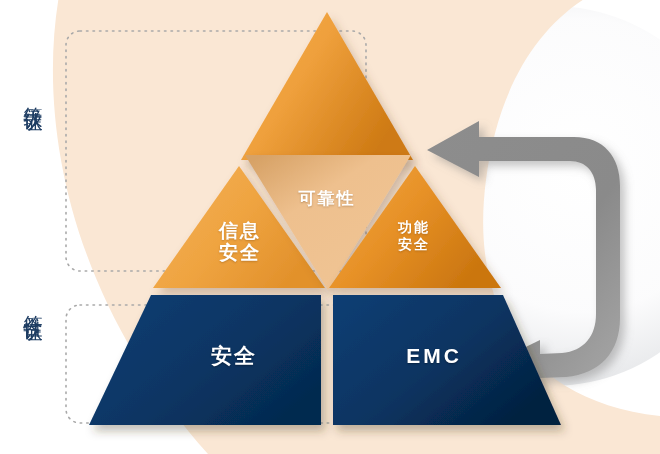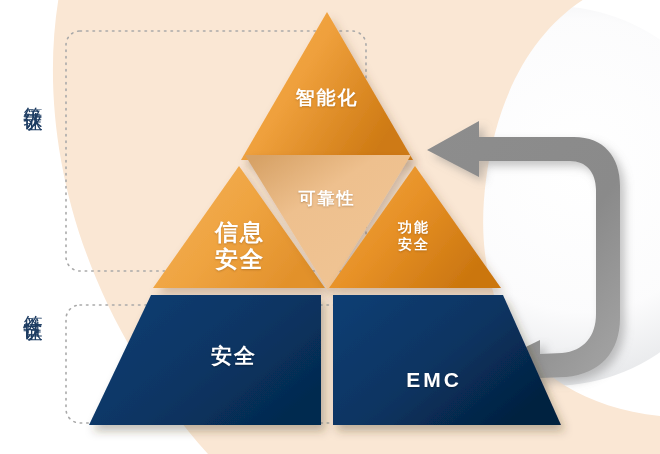--- a/index.html
+++ b/index.html
@@ -37,25 +37,25 @@
     color:#ffffff;
     font-weight:bold;
     text-align:center;
     line-height:1.18;
     letter-spacing:2px;
     white-space:pre-line;
     user-select:none;
     text-shadow:0 1px 2px rgba(90,50,10,.30);
     font-family:"DejaVu Sans","Liberation Sans",sans-serif;
   }
-  .cap.latin{ letter-spacing:3px; font-family:"Liberation Sans","DejaVu Sans",sans-serif;margin-top:24px; }
+  .cap.latin{ letter-spacing:3px; font-family:"Liberation Sans","DejaVu Sans",sans-serif; }
 
   #cap-smart      { left:262px; top:86px;  width:130px; font-size:19px; }
   #cap-reliability{ left:262px; top:188px; width:130px; font-size:17px; }
-  #cap-infosec    { left:188px; top:219px; width:104px; font-size:23px; }
+  #cap-infosec    { left:188px; top:219px; width:104px; font-size:19px; }
   #cap-funcsafe   { left:362px; top:219px; width:104px; font-size:14px; }
   #cap-safety     { left:154px; top:344px; width:160px; font-size:21px; text-shadow:0 1px 2px rgba(0,0,0,.35); }
   #cap-emc        { left:344px; top:344px; width:180px; font-size:21px; text-shadow:0 1px 2px rgba(0,0,0,.35); }
 </style>
 </head>
 <body>
 
 <div id="stage">
 
   <svg width="660" height="454" viewBox="0 0 660 454" xmlns="http://www.w3.org/2000/svg">
@@ -147,21 +147,20 @@
     <path d="M 151,295 L 321,295 L 321,425 L 89,425 Z" fill="url(#gNavyL)" filter="url(#softShadowNavy)" stroke-linejoin="round" rx="8"></path>
     <rect x="89" y="295" width="232" height="130" fill="none"></rect>
 
     <path d="M 333,295 L 503,295 L 561,425 L 333,425 Z" fill="url(#gNavyR)" filter="url(#softShadowNavy)" stroke-linejoin="round"></path>
   </svg>
 
   <div class="side-label" id="label-level">等级认证</div>
 
   <div class="side-label" id="label-compliance">符合性认证</div>
 
-  <div class="cap" id="cap-smart">智能化</div>
 
   <div class="cap" id="cap-reliability">可靠性</div>
 
   <div class="cap" id="cap-infosec">信息
 安全</div>
 
   <div class="cap" id="cap-funcsafe">功能
 安全</div>
 
   <div class="cap" id="cap-safety">安全</div>

